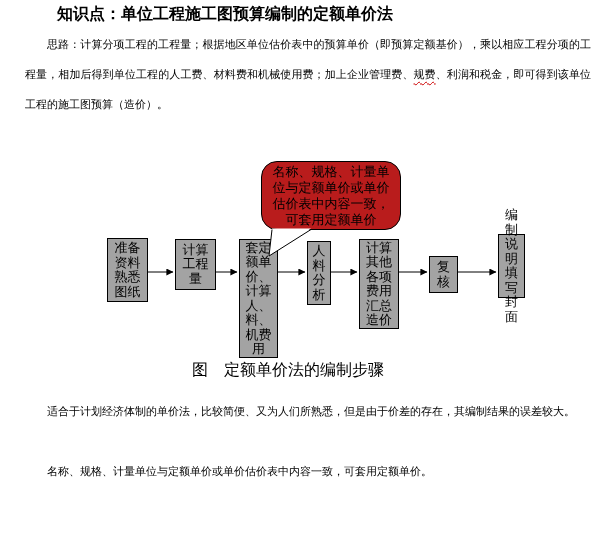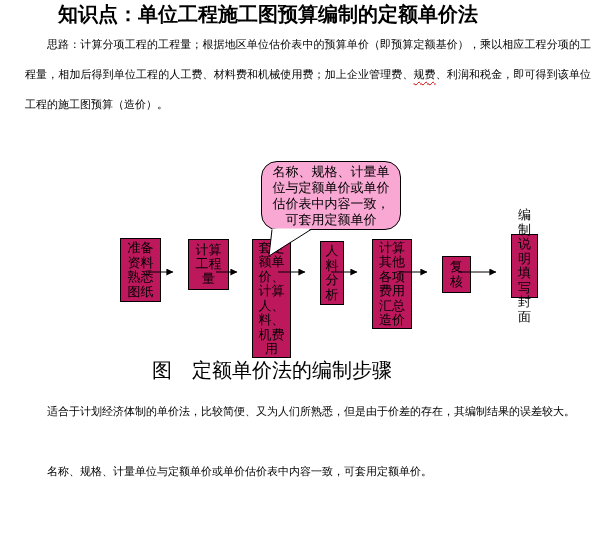--- a/index.html
+++ b/index.html
@@ -7,25 +7,25 @@
     position: relative;
     width: 615px;
     height: 536px;
     background: #ffffff;
     color: #000000;
     font-family: "Liberation Serif", "DejaVu Serif", serif;
     overflow: hidden;
   }
   .title {
     position: absolute;
-    left: 18px;
+    left: 25px;
     top: 3px;
     width: 566px;
     margin: 0;
-    font-size: 20px;
+    font-size: 16px;
     line-height: 22px;
     font-weight: bold;
     text-indent: 2em;
   }
   .para {
     position: absolute;
     left: 25px;
     width: 566px;
     margin: 0;
     font-size: 11px;
@@ -47,71 +47,70 @@
     position: absolute;
     left: 0;
     top: 155px;
     width: 615px;
     height: 235px;
   }
   .box {
     position: absolute;
     box-sizing: border-box;
     border: 1px solid #000000;
-    background: #be185d;
+    background: #a3a3a3;
     display: flex;
     align-items: center;
     justify-content: center;
     text-align: center;
     font-size: 13px;
     line-height: 14.5px;
     white-space: pre-line;
-    margin-left: 13px;
   }
   .b1 { left: 107px; top: 83px;  width: 41px; height: 64px; }
   .b2 { left: 175px; top: 84px;  width: 41px; height: 51px; }
   .b3 { left: 239px; top: 84px;  width: 39px; height: 119px; }
   .b4 { left: 307px; top: 86px;  width: 24px; height: 64px; }
   .b5 { left: 359px; top: 84px;  width: 40px; height: 90px; }
   .b6 { left: 429px; top: 101px; width: 29px; height: 37px; }
   .b7 { left: 498px; top: 79px;  width: 27px; height: 64px; }
   .callout {
     position: absolute;
     left: 261px;
     top: 6px;
     width: 140px;
     height: 69px;
     box-sizing: border-box;
     border: 1px solid #000000;
     border-radius: 16px;
-    background: #f9a8d4;
+    background: #b91c1c;
     display: flex;
     align-items: center;
     justify-content: center;
     text-align: center;
     font-size: 13px;
     line-height: 16px;
     white-space: pre-line;
   }
   .overlay {
     position: absolute;
     left: 0;
     top: 0;
     width: 615px;
     height: 235px;
     pointer-events: none;
   }
   .caption {
     position: absolute;
-    left: 0;
+    left: 16px;
     top: 205px;
     width: 544px;
     margin: 0;
     text-align: center;
-    font-size: 20px;
+    font-size: 16px;
     line-height: 20px;
     white-space: pre-line;
   }
 </style>
 </head>
 <body>
 
 <div class="page">
 
   <h1 class="title">知识点：单位工程施工图预算编制的定额单价法</h1>

